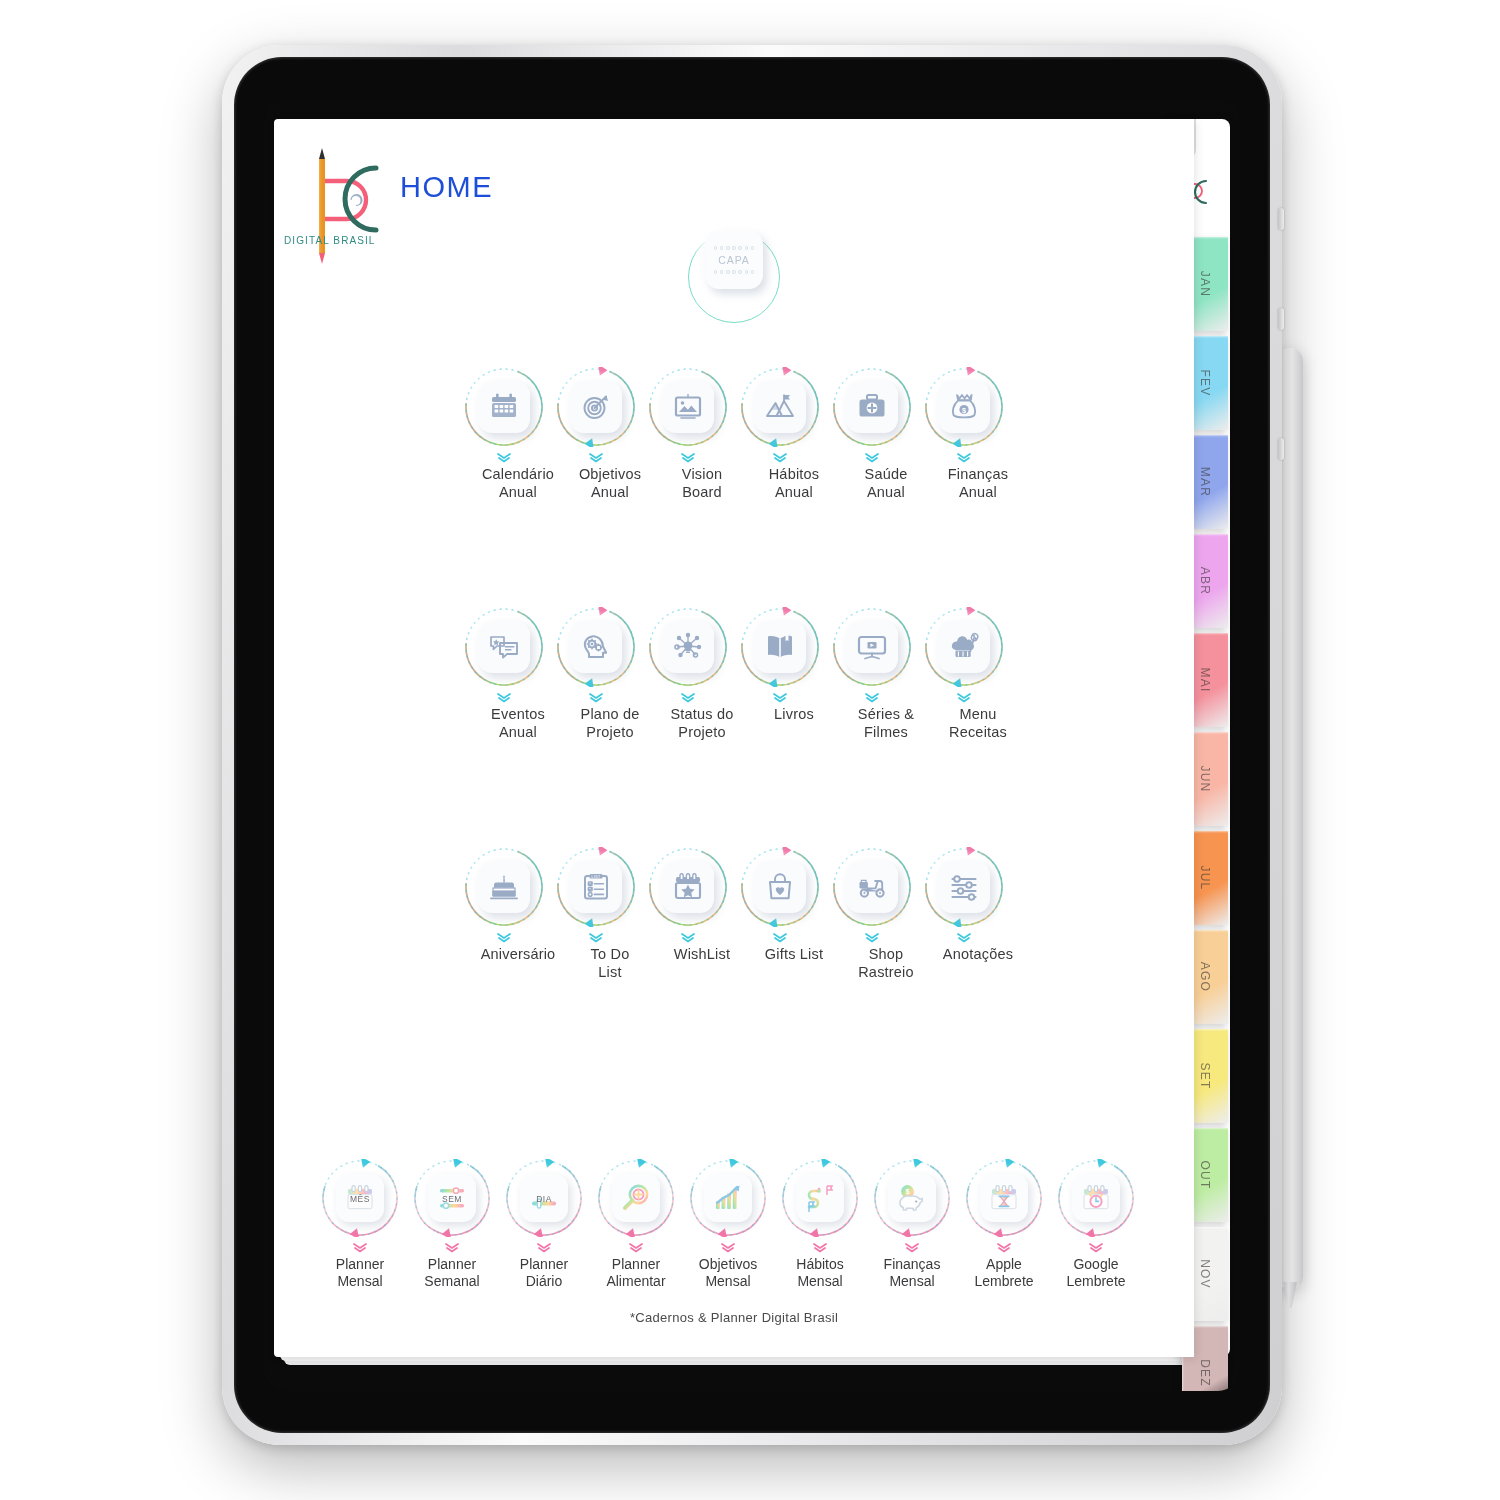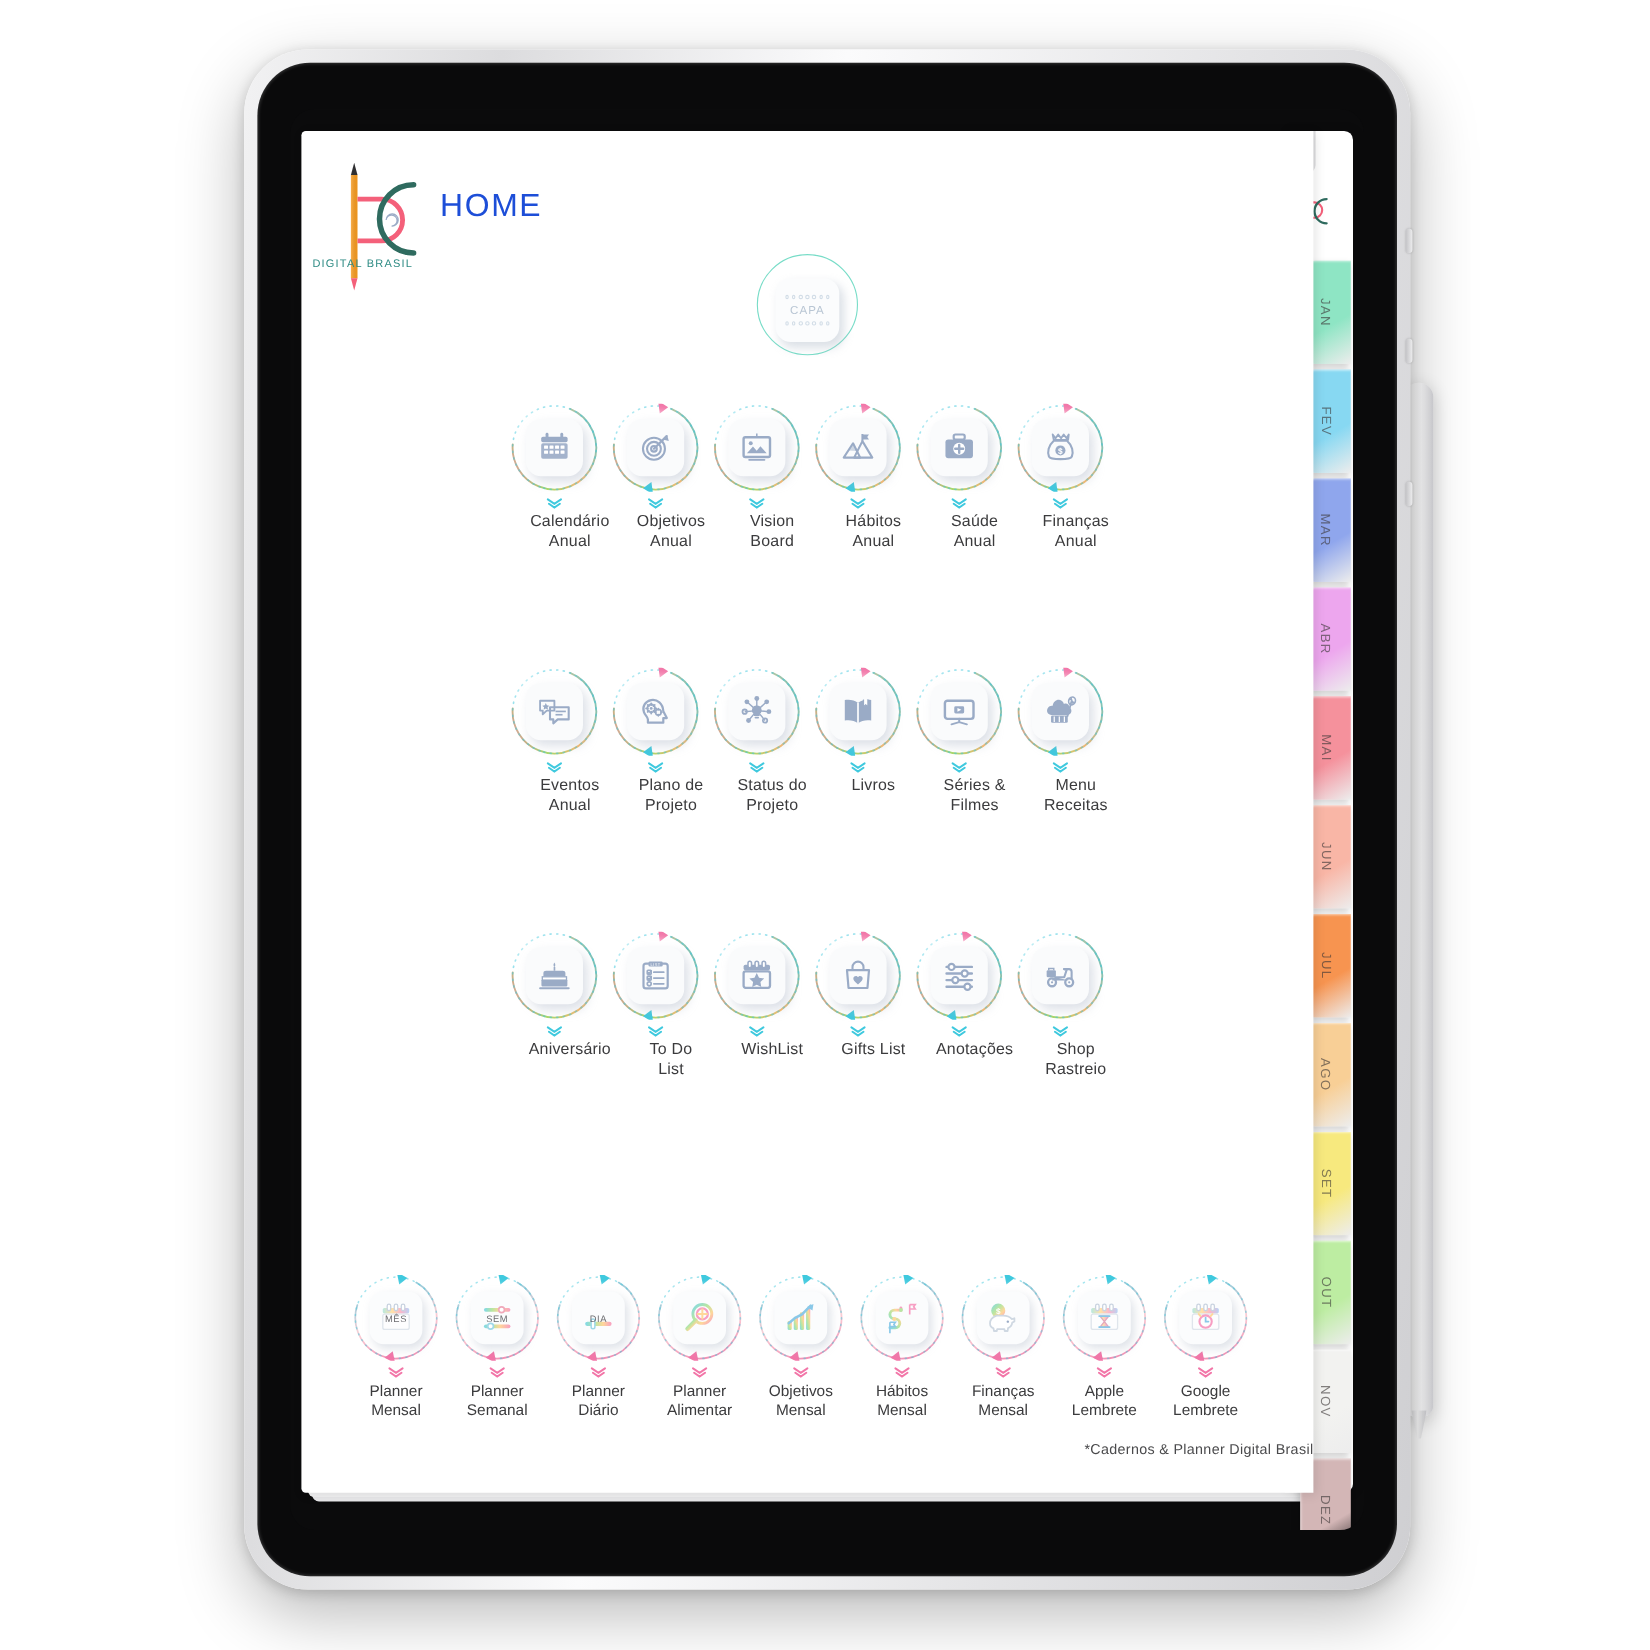--- a/index.html
+++ b/index.html
@@ -115,21 +115,21 @@
     font-size:29px; letter-spacing:1.5px; color:#1d4ed8;
     font-family:"Liberation Sans", sans-serif; font-weight:300;text-align:right;
   }
 
   
   .capa-wrap { position:absolute; left:50%; top:112px; transform:translateX(-50%);
                width:92px; height:92px; }
   .capa-ring { position:absolute; inset:0; border-radius:50%;
                border:1.6px solid #5fd6bd; opacity:.85; }
   .capa-btn {
-    position:absolute; left:17px; top:22px; width:58px; height:58px;
+    position:absolute; left:17px; top:0; width:58px; height:58px;
     border-radius:14px; background:#fbfcfd;
     box-shadow: 4px 5px 9px rgba(170,180,195,.42), -4px -4px 8px rgba(255,255,255,.95);
     display:flex; flex-direction:column; align-items:center; justify-content:center; gap:4px;
   }
   .capa-dots { display:flex; gap:2.6px; }
   .capa-dots i { width:3.6px; height:3.6px; border-radius:50%;
                  border:.8px solid #d2dde7; display:block; }
   .capa-label { font-size:10.5px; letter-spacing:.9px; color:#b9c6d4;
                 font-family:"Liberation Sans", sans-serif; }
 
@@ -174,21 +174,21 @@
   }
   .lbl-s {
     margin-top:2px; text-align:center; font-size:14px; line-height:17px;
     color:#3b3b3d; font-family:"Liberation Sans", sans-serif; font-weight:400;
     white-space:pre-line;
   }
   .mini-txt { font-size:8.5px; letter-spacing:.5px; fill:#6c6c70;
               font-family:"Liberation Sans", sans-serif; }
 
   .footer {
-    position:absolute; left:0; right:0; bottom:32px; text-align:right;
+    position:absolute; left:0; right:0; bottom:32px; text-align:center;
     font-size:13px; color:#4a4a4c; font-family:"Liberation Sans", sans-serif; font-weight:300;
     letter-spacing:.3px;
   }
 </style>
 </head>
 <body>
 
 <div id="stage">
 
   <div class="pencil">
@@ -898,58 +898,20 @@
     <path d="M3 2 L9 6 L15 2" fill="none" stroke="#3fc9de" stroke-width="1.8" stroke-linecap="round"></path>
     <path d="M4 6 L9 9.5 L14 6" fill="none" stroke="#3fc9de" stroke-width="1.8" stroke-linecap="round"></path>
   </svg>
                     </div>
       <div class="lbl">Gifts List</div>
     </div>
     <div class="cell">
       <div class="circ">
         <svg width="80" height="80" viewBox="0 0 80 80">
     <defs>
-      <linearGradient id="rg17" x1="0" y1="0" x2="1" y2="1">
-        <stop offset="0" stop-color="#f276a8"></stop>
-        <stop offset=".3" stop-color="#a8d96a"></stop>
-        <stop offset=".58" stop-color="#f9b96a"></stop>
-        <stop offset="1" stop-color="#3fc9de"></stop>
-      </linearGradient>
-    </defs>
-    <circle cx="40" cy="40" r="38" fill="none" stroke="url(#rg17)" stroke-width="1.7" stroke-linecap="round" stroke-dasharray="167.20000000000002 79.8" transform="rotate(-68 40 40)"></circle>
-    <circle cx="40" cy="40" r="38" fill="none" stroke="#3fc9de" stroke-width="1.5" stroke-linecap="round" stroke-dasharray="1 5" opacity=".55" transform="rotate(110 40 40)"></circle>
-    <polygon points="51.4,3.1400000000000006 42.28,-2.5600000000000023 43.8,8.840000000000003" fill="#f276a8"></polygon>
-    <polygon points="28.6,76.86 37.72,82.56 36.2,71.16" fill="#3fc9de"></polygon>
-  </svg>
-        <div class="icon-btn">
-                        <svg width="30" height="30" viewBox="0 0 30 30">
-                          <g stroke="#9aabc6" stroke-width="2.2" stroke-linecap="round">
-                            <path d="M3.5 7 h23 M3.5 13 h23 M3.5 19 h23 M3.5 25 h23"></path>
-                          </g>
-                          <g fill="#fff" stroke="#9aabc6" stroke-width="2">
-                            <circle cx="8" cy="7" r="2.8"></circle>
-                            <circle cx="20" cy="13" r="2.8"></circle>
-                            <circle cx="11.5" cy="19" r="2.8"></circle>
-                            <circle cx="22.5" cy="25" r="2.8"></circle>
-                          </g>
-                        </svg>
-                      </div>
-      </div>
-      <div class="chev">
-                      <svg width="18" height="12" viewBox="0 0 18 12">
-    <path d="M3 2 L9 6 L15 2" fill="none" stroke="#3fc9de" stroke-width="1.8" stroke-linecap="round"></path>
-    <path d="M4 6 L9 9.5 L14 6" fill="none" stroke="#3fc9de" stroke-width="1.8" stroke-linecap="round"></path>
-  </svg>
-                    </div>
-      <div class="lbl">Anotações</div>
-    </div>
-    <div class="cell">
-      <div class="circ">
-        <svg width="80" height="80" viewBox="0 0 80 80">
-    <defs>
       <linearGradient id="rg16" x1="0" y1="0" x2="1" y2="1">
         <stop offset="0" stop-color="#f276a8"></stop>
         <stop offset=".3" stop-color="#a8d96a"></stop>
         <stop offset=".58" stop-color="#f9b96a"></stop>
         <stop offset="1" stop-color="#3fc9de"></stop>
       </linearGradient>
     </defs>
     <circle cx="40" cy="40" r="38" fill="none" stroke="url(#rg16)" stroke-width="1.7" stroke-linecap="round" stroke-dasharray="167.20000000000002 79.8" transform="rotate(-68 40 40)"></circle>
     <circle cx="40" cy="40" r="38" fill="none" stroke="#3fc9de" stroke-width="1.5" stroke-linecap="round" stroke-dasharray="1 5" opacity=".55" transform="rotate(110 40 40)"></circle>
 
@@ -969,20 +931,58 @@
                       </div>
       </div>
       <div class="chev">
                       <svg width="18" height="12" viewBox="0 0 18 12">
     <path d="M3 2 L9 6 L15 2" fill="none" stroke="#3fc9de" stroke-width="1.8" stroke-linecap="round"></path>
     <path d="M4 6 L9 9.5 L14 6" fill="none" stroke="#3fc9de" stroke-width="1.8" stroke-linecap="round"></path>
   </svg>
                     </div>
       <div class="lbl">Shop
 Rastreio</div>
+    </div>
+    <div class="cell">
+      <div class="circ">
+        <svg width="80" height="80" viewBox="0 0 80 80">
+    <defs>
+      <linearGradient id="rg17" x1="0" y1="0" x2="1" y2="1">
+        <stop offset="0" stop-color="#f276a8"></stop>
+        <stop offset=".3" stop-color="#a8d96a"></stop>
+        <stop offset=".58" stop-color="#f9b96a"></stop>
+        <stop offset="1" stop-color="#3fc9de"></stop>
+      </linearGradient>
+    </defs>
+    <circle cx="40" cy="40" r="38" fill="none" stroke="url(#rg17)" stroke-width="1.7" stroke-linecap="round" stroke-dasharray="167.20000000000002 79.8" transform="rotate(-68 40 40)"></circle>
+    <circle cx="40" cy="40" r="38" fill="none" stroke="#3fc9de" stroke-width="1.5" stroke-linecap="round" stroke-dasharray="1 5" opacity=".55" transform="rotate(110 40 40)"></circle>
+    <polygon points="51.4,3.1400000000000006 42.28,-2.5600000000000023 43.8,8.840000000000003" fill="#f276a8"></polygon>
+    <polygon points="28.6,76.86 37.72,82.56 36.2,71.16" fill="#3fc9de"></polygon>
+  </svg>
+        <div class="icon-btn">
+                        <svg width="30" height="30" viewBox="0 0 30 30">
+                          <g stroke="#9aabc6" stroke-width="2.2" stroke-linecap="round">
+                            <path d="M3.5 7 h23 M3.5 13 h23 M3.5 19 h23 M3.5 25 h23"></path>
+                          </g>
+                          <g fill="#fff" stroke="#9aabc6" stroke-width="2">
+                            <circle cx="8" cy="7" r="2.8"></circle>
+                            <circle cx="20" cy="13" r="2.8"></circle>
+                            <circle cx="11.5" cy="19" r="2.8"></circle>
+                            <circle cx="22.5" cy="25" r="2.8"></circle>
+                          </g>
+                        </svg>
+                      </div>
+      </div>
+      <div class="chev">
+                      <svg width="18" height="12" viewBox="0 0 18 12">
+    <path d="M3 2 L9 6 L15 2" fill="none" stroke="#3fc9de" stroke-width="1.8" stroke-linecap="round"></path>
+    <path d="M4 6 L9 9.5 L14 6" fill="none" stroke="#3fc9de" stroke-width="1.8" stroke-linecap="round"></path>
+  </svg>
+                    </div>
+      <div class="lbl">Anotações</div>
     </div>
                 </div>
 
 
               <div class="row-bottom" id="row-bottom">
   <div class="cell-s">
     <div class="circ-s">
       <svg width="78" height="78" viewBox="0 0 78 78" style="position:absolute;left:0;top:0">
     <defs>
       <linearGradient id="rb18" x1="0" y1="1" x2="1" y2="0">

